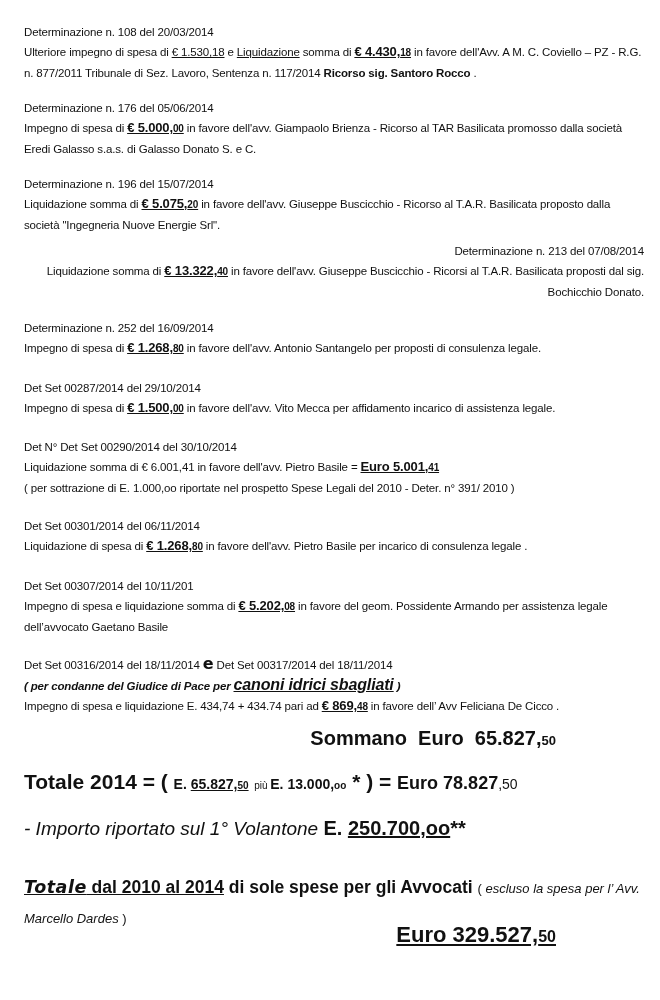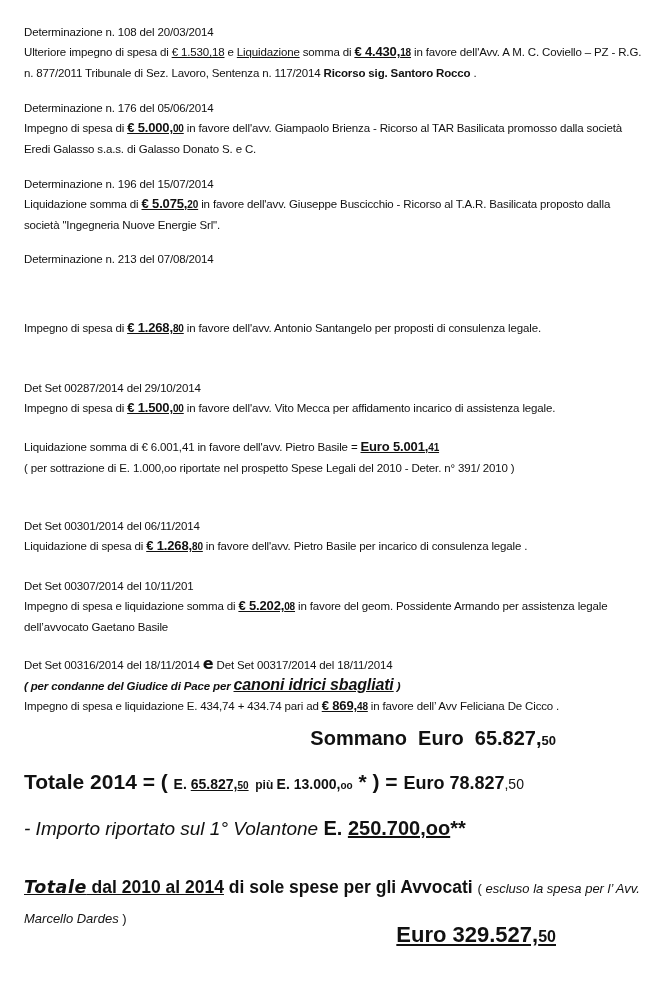--- a/index.html
+++ b/index.html
@@ -15,21 +15,21 @@
     .amt { font-weight: bold; text-decoration: underline; font-size: 13px; }
     .amt .cents { font-size: 10px; }
     .b { font-weight: bold; }
     .ital { font-style: italic; }
     .bige { font-weight: bold; font-size: 16px; font-family: "DejaVu Sans", sans-serif; }
     .sum { position: absolute; right: 40px; top: 727px; font-weight: bold; font-size: 20px; }
     .sum .cents { font-size: 13px; }
     .tot2014 { position: absolute; left: 24px; top: 770px; font-weight: bold; font-size: 21px; white-space: nowrap; }
     .tot2014 .small { font-size: 14px; }
     .tot2014 .tiny { font-size: 10px; }
-    .tot2014 .piu { font-weight: bold; font-size: 12px; }
+    .tot2014 .piu { font-weight: normal; font-size: 10px; }
     .tot2014 .big { font-size: 18px; }
     .volantone { position: absolute; left: 24px; top: 817px; font-size: 19px; white-space: nowrap; }
     .volantone .ital { font-style: italic; font-weight: normal; }
     .volantone .b { font-weight: bold; font-size: 20px; }
     .totale-all { position: absolute; left: 24px; top: 873px; width: 620px; font-size: 17.5px; line-height: 28px; font-weight: bold; }
     .totale-all .wide { font-family: "DejaVu Sans", sans-serif; font-style: italic; letter-spacing: 0.5px; }
     .totale-all .paren { font-weight: normal; font-size: 13px; }
     .totale-all .paren i { font-style: italic; }
     .grand { position: absolute; right: 40px; top: 922px; font-size: 22px; font-weight: bold; text-decoration: underline; }
     .grand .cents { font-size: 16px; }
@@ -47,34 +47,37 @@
   <div class="entry" style="top:98px;">
     <span class="head">Determinazione n. 176  del 05/06/2014</span>
     <span class="body"><span>Impegno di spesa di </span><span class="amt"><span>€ 5.000,</span><span class="cents">00</span></span><span> in favore dell'avv. Giampaolo Brienza - Ricorso al TAR Basilicata promosso dalla società Eredi Galasso s.a.s. di Galasso Donato S. e C.</span></span>
   </div>
 
   <div class="entry" style="top:174px;">
     <span class="head">Determinazione n. 196  del 15/07/2014</span>
     <span class="body"><span>Liquidazione somma di </span><span class="amt"><span>€ 5.075,</span><span class="cents">20</span></span><span> in favore dell'avv. Giuseppe Buscicchio - Ricorso al T.A.R. Basilicata proposto dalla società "Ingegneria Nuove Energie Srl".</span></span>
   </div>
 
-  <div class="entry" style="top:249px;">
+  <div class="entry" style="top:241px;text-align:right;">
     <span class="head">Determinazione n. 213  del 07/08/2014</span>
+    <span class="body"><span>Liquidazione somma di </span><span class="amt"><span>€ 13.322,</span><span class="cents">40</span></span><span> in favore dell'avv. Giuseppe Buscicchio - Ricorsi al T.A.R. Basilicata proposti dal sig. Bochicchio Donato.</span></span>
   </div>
 
   <div class="entry" style="top:318px;">
+    <span class="head">Determinazione n. 252  del 16/09/2014</span>
     <span class="body"><span>Impegno di spesa di </span><span class="amt"><span>€ 1.268,</span><span class="cents">80</span></span><span> in favore dell'avv. Antonio Santangelo per proposti di consulenza legale.</span></span>
   </div>
 
   <div class="entry" style="top:378px;">
     <span class="head">Det Set 00287/2014 del 29/10/2014</span>
     <span class="body"><span>Impegno di spesa di </span><span class="amt"><span>€ 1.500,</span><span class="cents">00</span></span><span> in favore dell'avv. Vito Mecca per affidamento incarico di assistenza legale.</span></span>
   </div>
 
   <div class="entry" style="top:437px;">
+    <span class="head">Det  N° Det Set 00290/2014 del 30/10/2014</span>
     <span class="body"><span>Liquidazione somma di € 6.001,41 in favore dell'avv. Pietro Basile = </span><span class="amt"><span>Euro 5.001,</span><span class="cents">41</span></span><span></span></span>
     <span class="body">( per sottrazione di E. 1.000,oo riportate nel prospetto Spese Legali del 2010 - Deter. n° 391/ 2010 )</span>
   </div>
 
   <div class="entry" style="top:516px;">
     <span class="head">Det Set 00301/2014 del 06/11/2014</span>
     <span class="body"><span>Liquidazione di spesa di </span><span class="amt"><span>€ 1.268,</span><span class="cents">80</span></span><span> in favore dell'avv. Pietro Basile per incarico di consulenza legale .</span></span>
   </div>
 
   <div class="entry" style="top:576px;">

